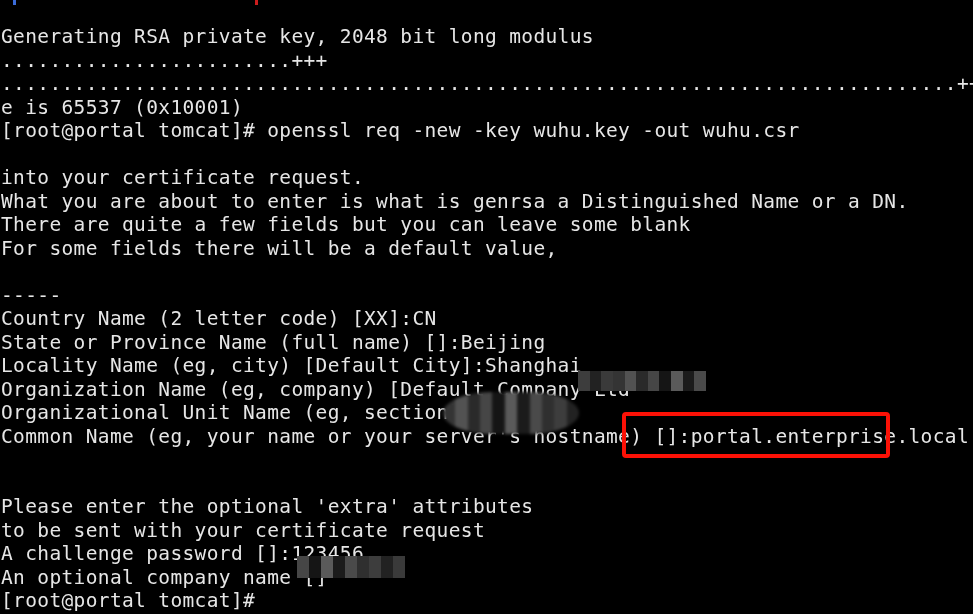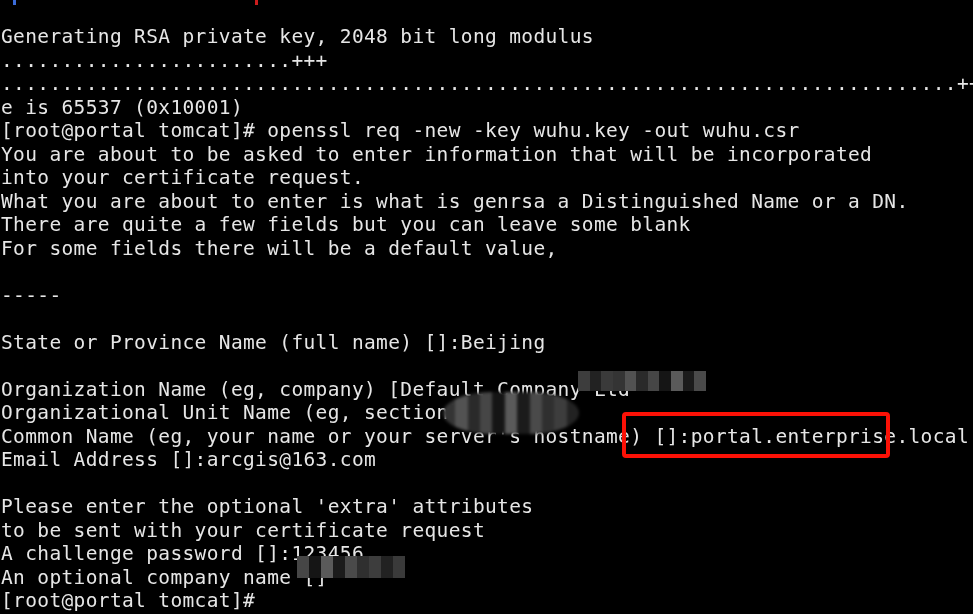--- a/index.html
+++ b/index.html
@@ -92,31 +92,31 @@
   <div id="terminal">
 
     <span class="sliver blue"></span>
     <span class="sliver red"></span>
 
     <div class="line" style="top:25px">Generating RSA private key, 2048 bit long modulus</div>
     <div class="line" style="top:49px">........................+++</div>
     <div class="line" style="top:72px">...............................................................................+++</div>
     <div class="line" style="top:96px">e is 65537 (0x10001)</div>
     <div class="line" style="top:119px">[root@portal tomcat]# openssl req -new -key wuhu.key -out wuhu.csr</div>
-    <div class="line" style="top:143px">You are about to be asked to enter information that will be incorporated</div>
     <div class="line" style="top:166px">into your certificate request.</div>
     <div class="line" style="top:190px">What you are about to enter is what is genrsa a Distinguished Name or a DN.</div>
     <div class="line" style="top:237px">For some fields there will be a default value,</div>
     <div class="line" style="top:213px">There are quite a few fields but you can leave some blank</div>
     <div class="line" style="top:284px">-----</div>
+    <div class="line" style="top:307px">Country Name (2 letter code) [XX]:CN</div>
     <div class="line" style="top:331px">State or Province Name (full name) []:Beijing</div>
+    <div class="line" style="top:354px">Locality Name (eg, city) [Default City]:Shanghai</div>
     <div class="line" style="top:378px">Organization Name (eg, company) [Default Company Ltd</div>
     <div class="line" style="top:401px">Organizational Unit Name (eg, section) [</div>
     <div class="line" style="top:425px">Common Name (eg, your name or your server's hostname) []:portal.enterprise.local</div>
-    <div class="line" style="top:448px">Email Address []:arcgis@163.com</div>
     <div class="line" style="top:472px"></div>
     <div class="line" style="top:495px">Please enter the optional 'extra' attributes</div>
     <div class="line" style="top:519px">to be sent with your certificate request</div>
     <div class="line" style="top:542px">A challenge password []:123456</div>
     <div class="line" style="top:566px">An optional company name []</div>
     <div class="line" style="top:589px">[root@portal tomcat]#</div>
 
     <div class="mosaic" id="redaction-0" style="left: 578px; top: 371px; width: 128px; height: 20px;">
         <i style="background:#3d3d3d"></i>
         <i style="background:#222222"></i>

